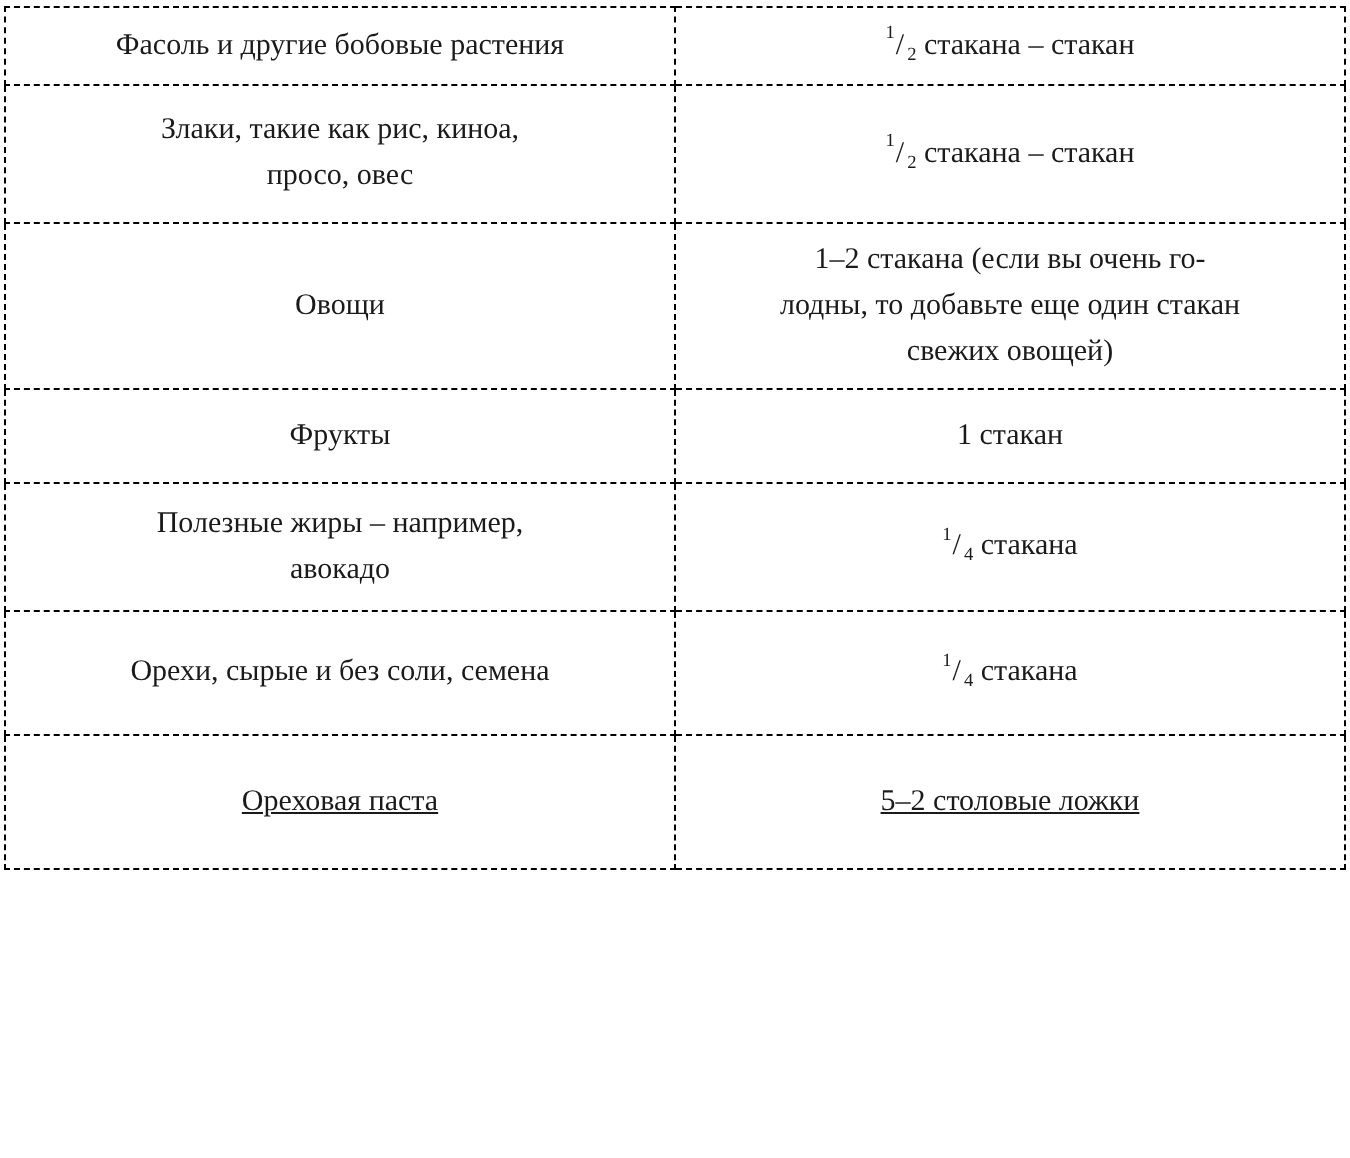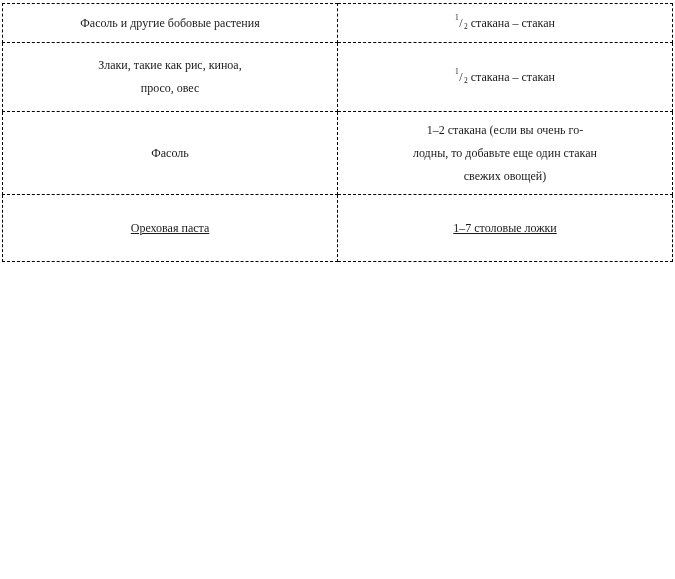--- a/index.html
+++ b/index.html
@@ -29,21 +29,21 @@
     top: 3px;
     width: 671px;
     border-collapse: collapse;
     table-layout: fixed;
   }
   table.portions td {
     width: 50%;
     border: 1px dashed var(--border-color);
     text-align: center;
     vertical-align: middle;
-    font-size: 12px;
+    font-size: 15px;
     line-height: 23px;
     padding: 2px 10px;
   }
   td sup {
     font-size: 62%;
     line-height: 0;
     position: relative;
     top: -0.15em;
     vertical-align: super;
   }
@@ -65,22 +65,34 @@
     <tbody>
         <tr style="height: 39px;">
           <td>Фасоль и другие бобовые растения</td>
           <td><sup>1</sup><span class="frac-slash">/</span><sub>2</sub> стакана – стакан</td>
         </tr>
         <tr style="height: 69px; padding-left: 11px;">
           <td>Злаки, такие как рис, киноа,<br>просо, овес</td>
           <td><sup>1</sup><span class="frac-slash">/</span><sub>2</sub> стакана – стакан</td>
         </tr>
         <tr style="height: 83px;">
-          <td>Фасоль</td>
+          <td>Овощи</td>
           <td>1–2 стакана (если вы очень го-<br>лодны, то добавьте еще один стакан<br>свежих овощей)</td>
+        </tr>
+        <tr style="height: 47px;">
+          <td>Фрукты</td>
+          <td>1 стакан</td>
+        </tr>
+        <tr style="height: 64px;">
+          <td>Полезные жиры – например,<br>авокадо</td>
+          <td><sup>1</sup><span class="frac-slash">/</span><sub>4</sub> стакана</td>
+        </tr>
+        <tr style="height: 62px;">
+          <td>Орехи, сырые и без соли, семена</td>
+          <td><sup>1</sup><span class="frac-slash">/</span><sub>4</sub> стакана</td>
         </tr>
         <tr style="height: 67px; text-decoration: underline;">
           <td>Ореховая паста</td>
-          <td>1–7 столовые ложки</td>
+          <td>5–2 столовые ложки</td>
         </tr>
       </tbody>
   </table>
 </div>
 
 </body></html>

